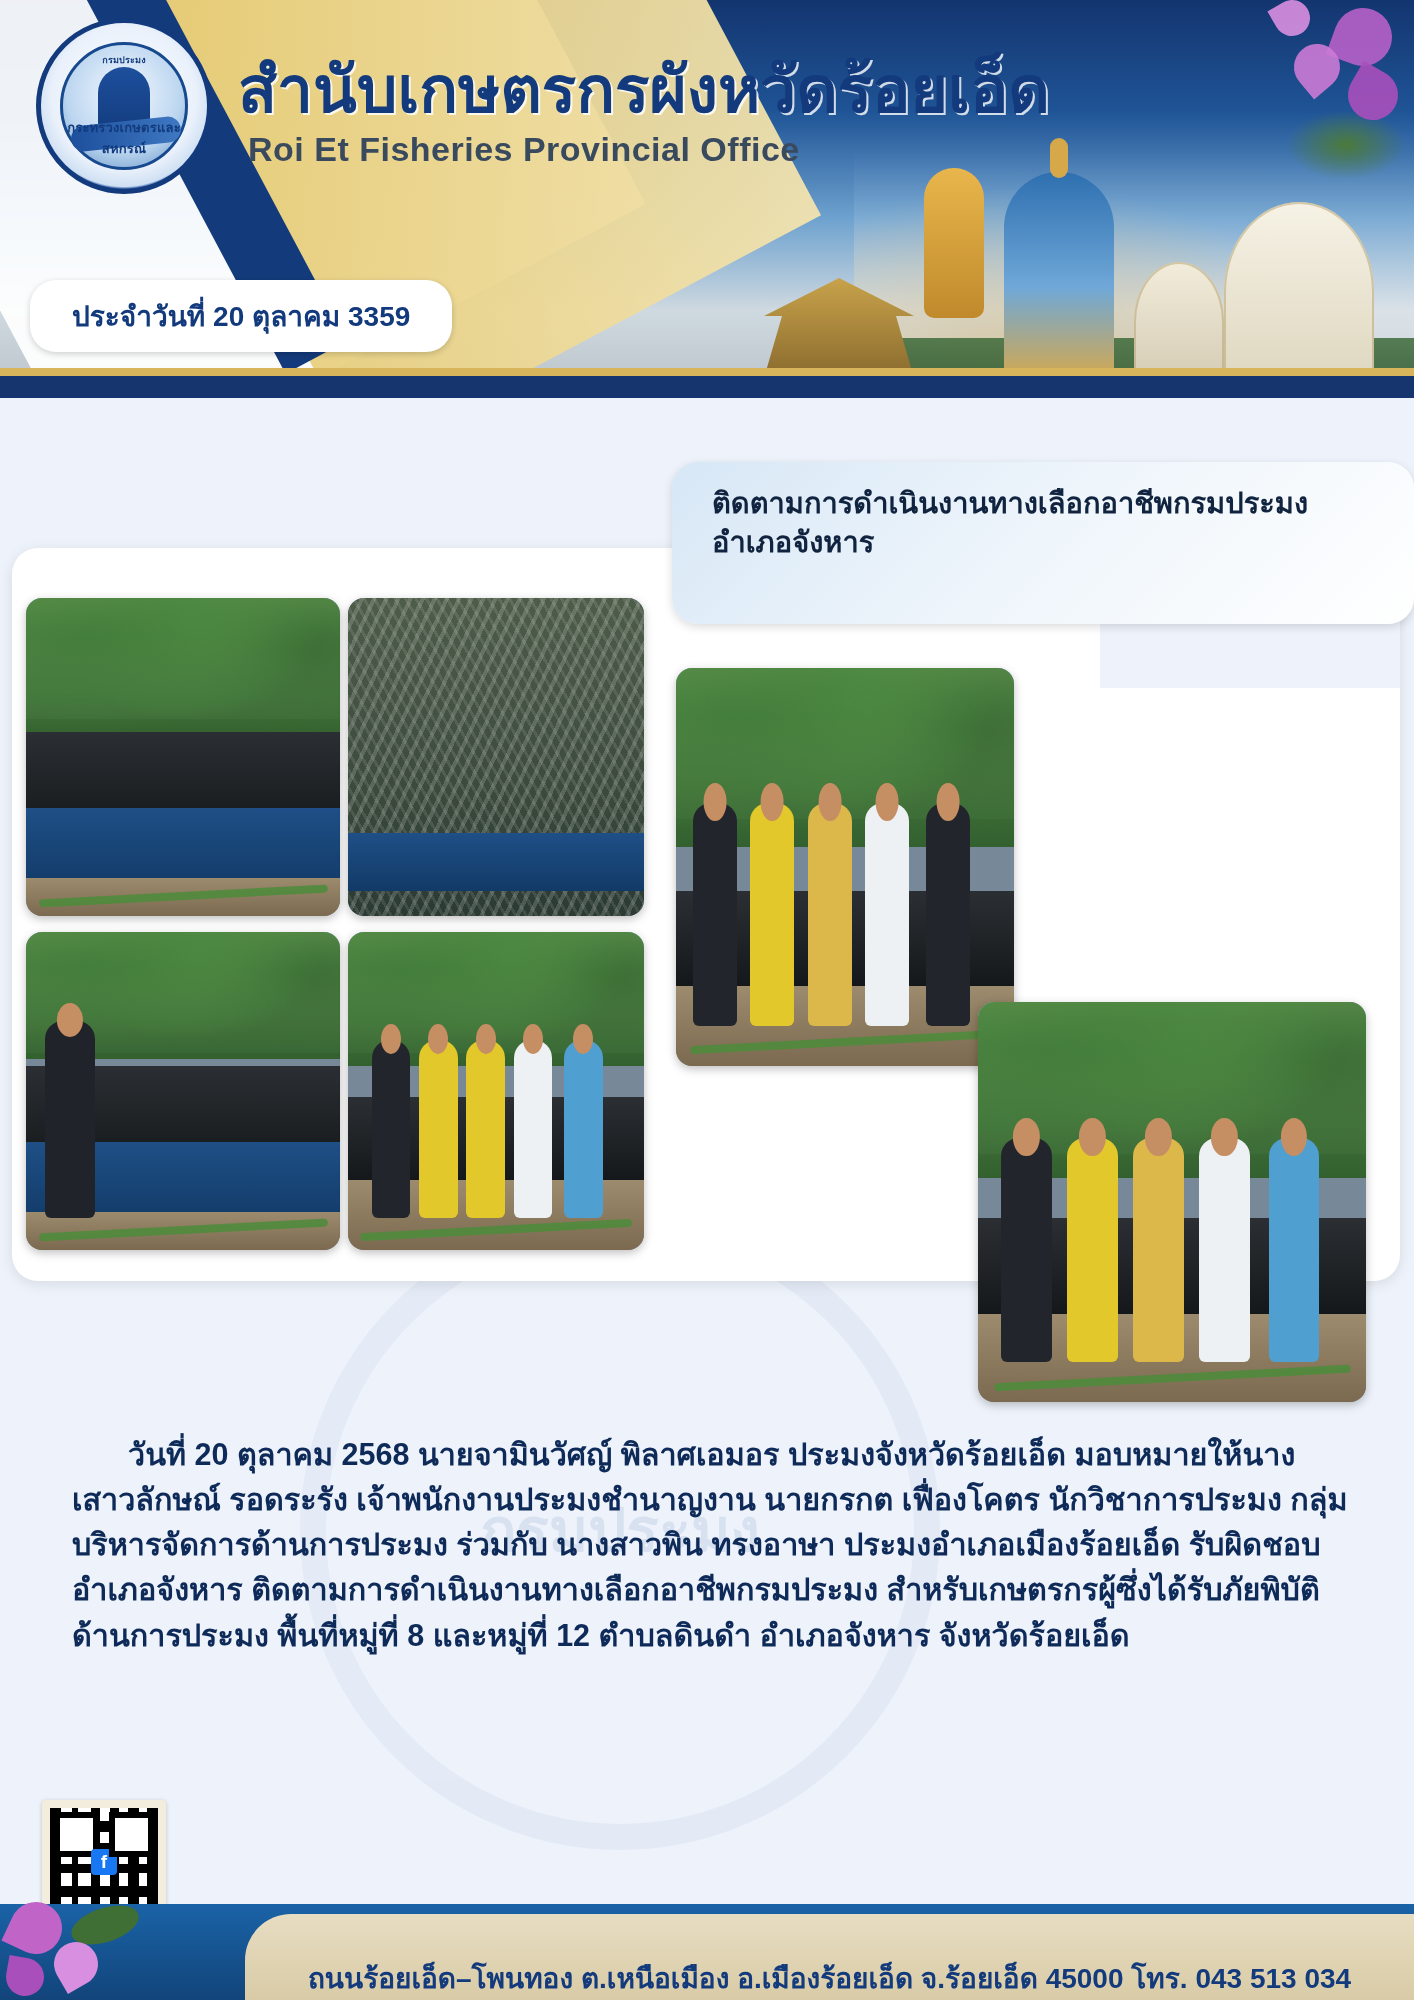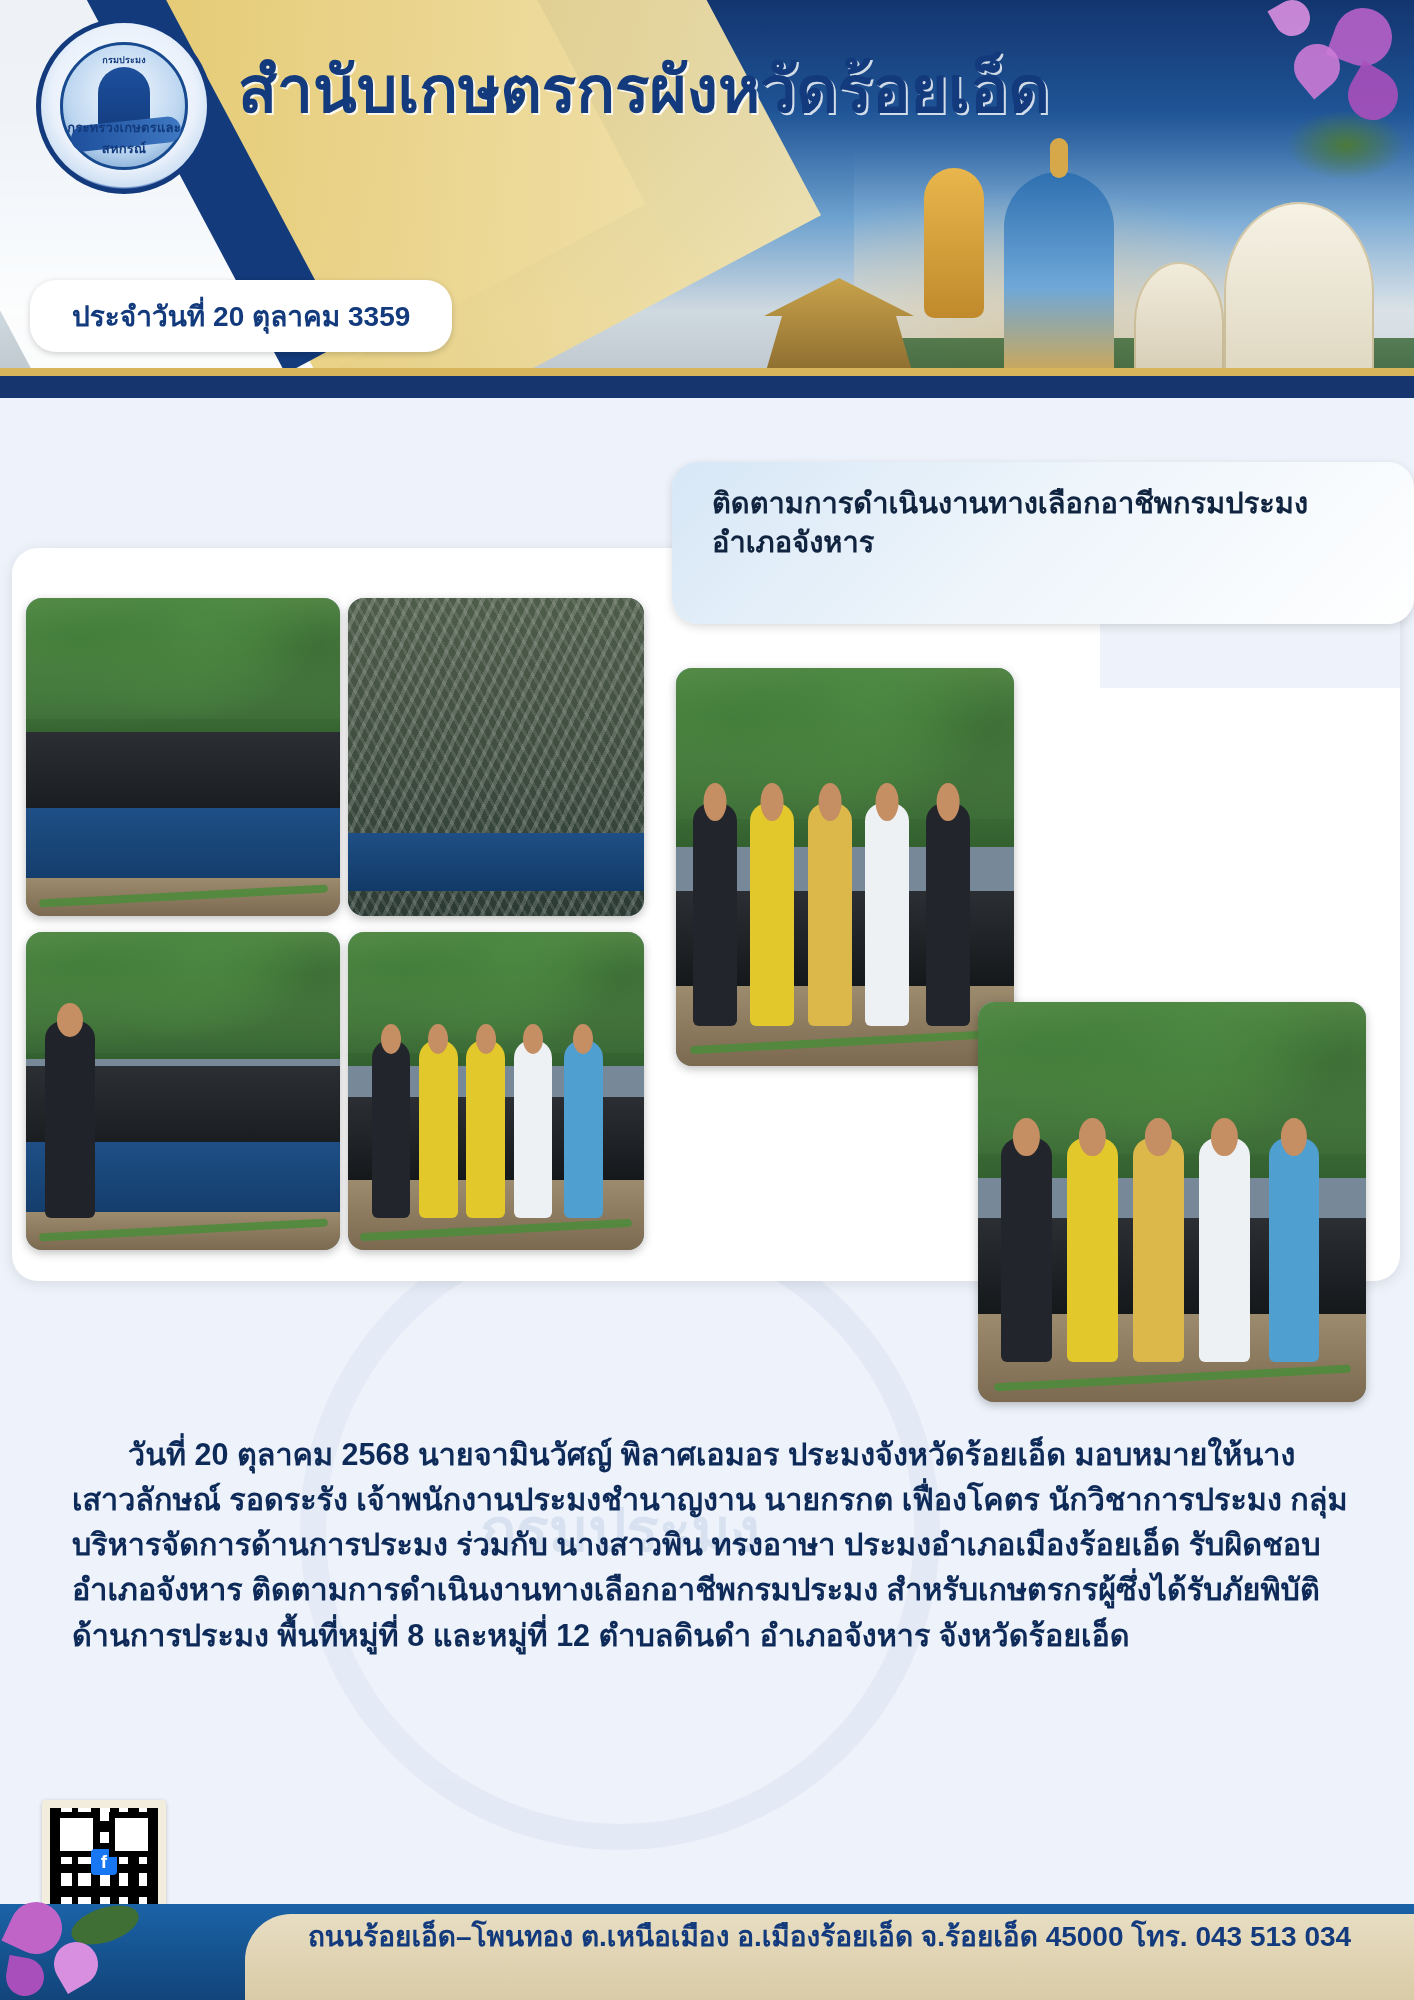--- a/index.html
+++ b/index.html
@@ -251,21 +251,21 @@
 
   
   .footer-bar {
     position: absolute; left: 0; bottom: 0; width: 100%; height: 96px;
     background: linear-gradient(180deg,#1a63a7 0%, #12447a 100%);
   }
   .footer-pill {
     position: absolute; left: 245px; bottom: 0px; width: 1169px; height: 86px;
     background: linear-gradient(180deg,#e7ddc2 0%, #d9cba6 100%);
     border-radius: 46px 0 0 0;
-    display: flex; align-items: flex-start; justify-content: center;
+    display: flex; align-items: flex-end; justify-content: center;
   }
   .footer-pill span {
     font-size: 28px; font-weight: bold; color: #123a7c; white-space: nowrap;
   }
   .footer-flowers { position: absolute; left: 0; bottom: 0; width: 230px; height: 120px; }
   .ffl { position: absolute; border-radius: 50% 50% 50% 0; }
   .ffl.a { left: 10px; bottom: 46px; width: 52px; height: 52px; background: #c064c8; transform: rotate(25deg); }
   .ffl.b { left: 54px; bottom: 14px; width: 44px; height: 44px; background: #d98fe0; transform: rotate(-30deg); }
   .ffl.c { left: 6px; bottom: 4px; width: 38px; height: 38px; background: #a94fbb; transform: rotate(100deg); }
   .ffl.leaf { left: 70px; bottom: 58px; width: 70px; height: 34px; background: #3f6f35; border-radius: 50%; transform: rotate(-18deg); }
@@ -308,20 +308,21 @@
     <div class="logo">
       <div class="logo-inner">
         <div class="logo-top-text">กรมประมง</div>
         <div class="logo-fig"></div>
         <div class="logo-fish"></div>
         <div class="logo-bottom-text">กระทรวงเกษตรและสหกรณ์</div>
       </div>
     </div>
 
     <div class="title-th">สำนับเกษตรกรผังหวัดร้อยเอ็ด</div>
+    <div class="title-en">Roi Et Fisheries Provincial Office</div>
 
     <div class="date-pill">
       <span>ประจำวันที่ 20 ตุลาคม 3359</span>
     </div>
 
     <div class="hdr-gold-strip"></div>
     <div class="hdr-navy-strip"></div>
   </div>
 
   <div class="content-card">

